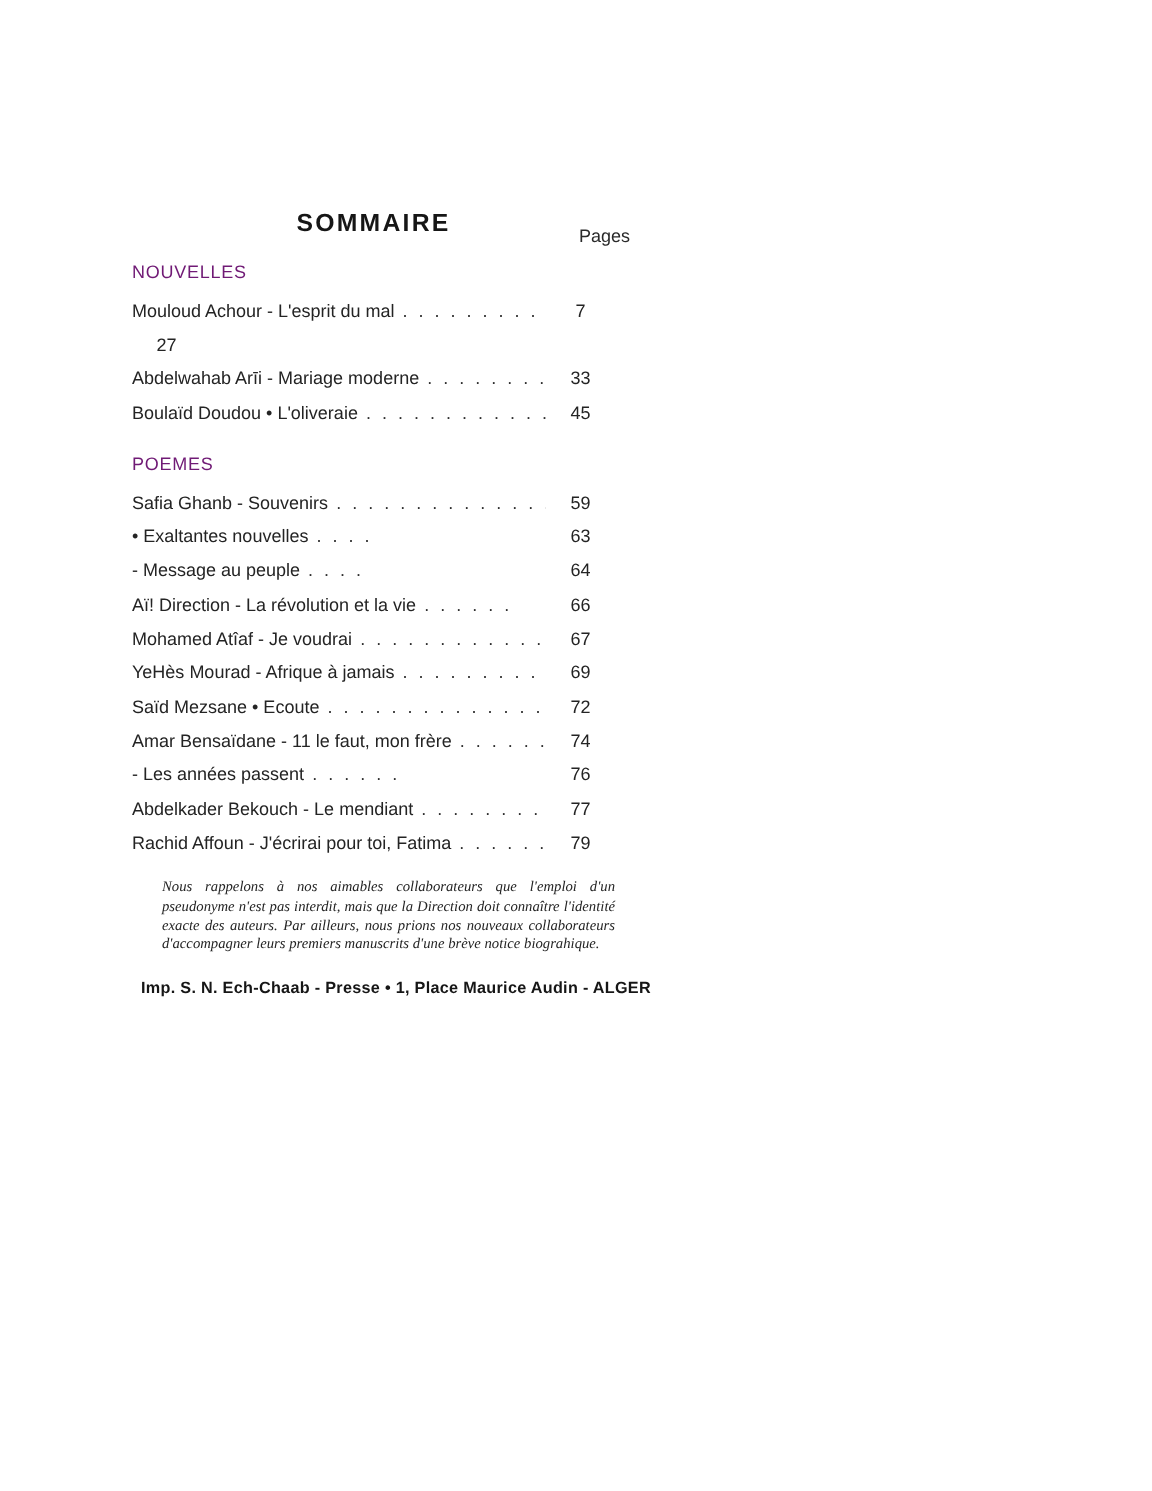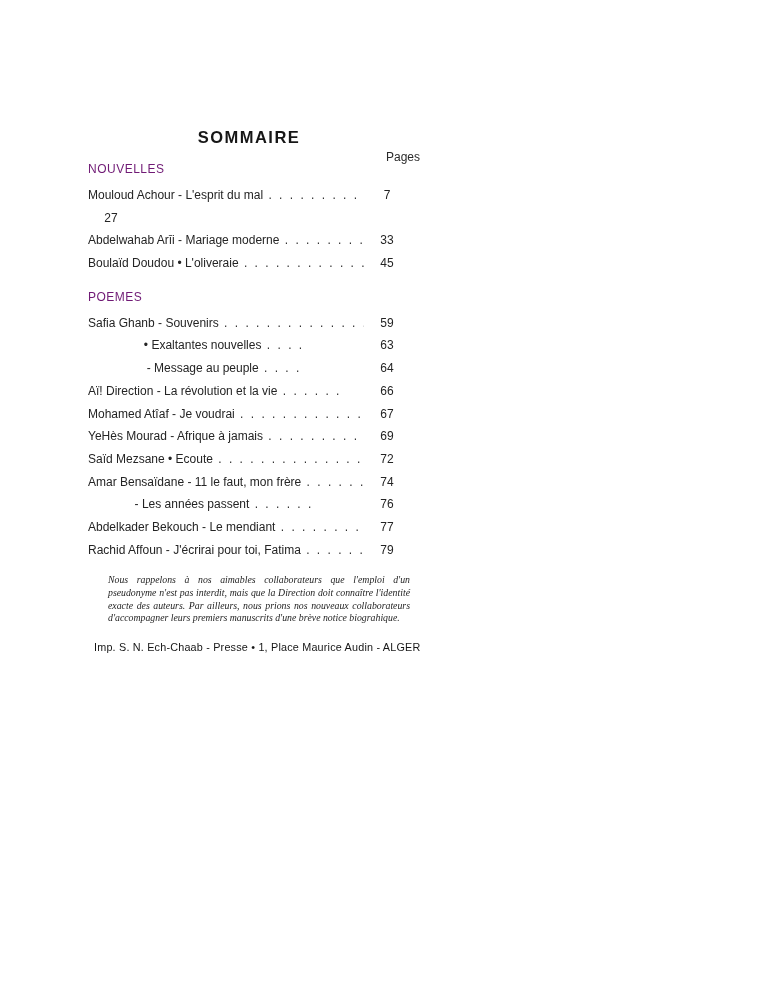--- a/index.html
+++ b/index.html
@@ -16,21 +16,21 @@
     font-family: "Liberation Sans", sans-serif;
     overflow: hidden;
   }
   .content {
     position: absolute;
     left: 88px;
     top: 128px;
     width: 322px;
   }
   .title {
-    margin: 0;
+    margin: 12px;
     text-align: center;
     font-size: 16.5px;
     font-weight: bold;
     letter-spacing: 1.5px;
     color: #161616;
   }
   .pages-label {
     position: absolute;
     top: 22px;
     right: -10px;
@@ -54,21 +54,21 @@
     line-height: 22.7px;
     font-size: 12px;
     color: #242424;
     white-space: nowrap;
   }
   .entry-text {
     flex: 1;
     overflow: hidden;
   }
   .row.sub .entry-text {
-    text-align: center;
+    text-align: left;
     padding-right: 4px;
   }
   .dots {
     letter-spacing: 2px;
     color: #2e2e2e;
   }
   .entry-page {
     width: 46px;
     text-align: center;
     flex: none;
@@ -80,21 +80,21 @@
     font-family: "Liberation Serif", serif;
     font-style: italic;
     font-size: 9.8px;
     line-height: 12.6px;
     text-align: justify;
     color: #242424;
   }
   .imprint {
     margin: 9px 0 0 6px;
     font-size: 10.8px;
-    font-weight: normal;
+    font-weight: bold;
     letter-spacing: 0.2px;
     color: #161616;
     white-space: nowrap;
   }
 </style>
 </head>
 <body>
 
 <div class="page">
   <div class="content">

